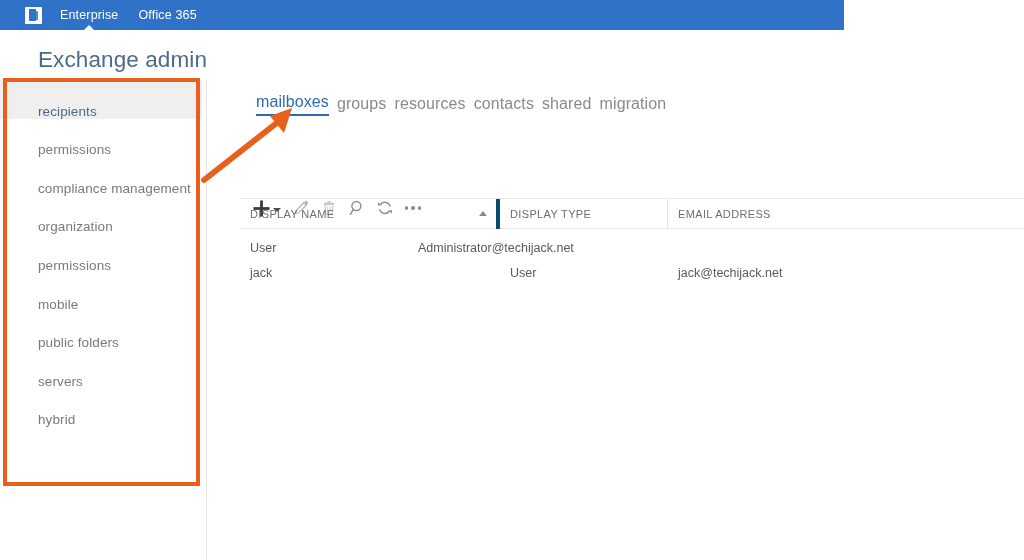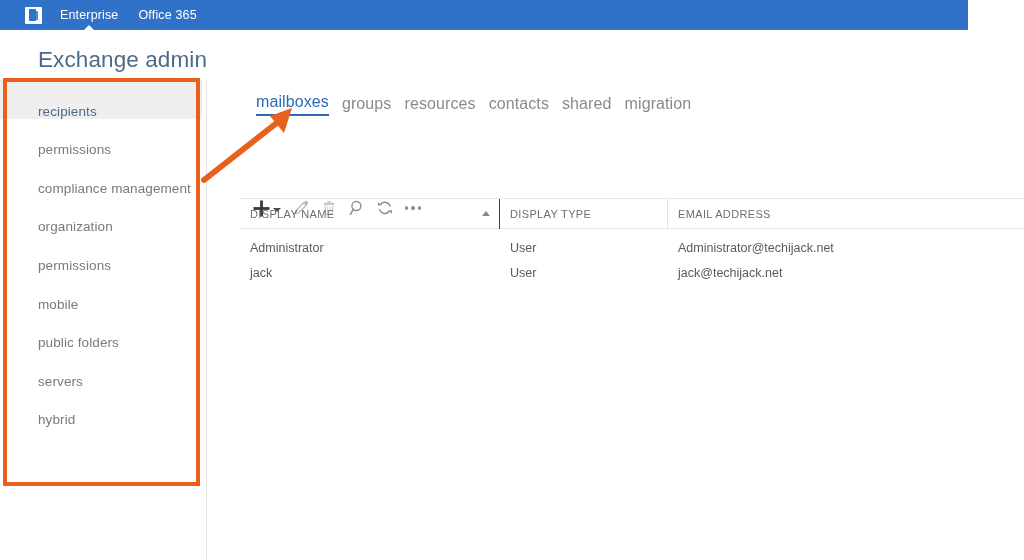--- a/index.html
+++ b/index.html
@@ -15,21 +15,21 @@
     background: #ffffff;
     color: #333333;
     position: relative;
     -webkit-font-smoothing: antialiased;
   }
 
   
   .suite-bar {
     position: absolute;
     top: 0; left: 0;
-    width: 968px;
+    width: 844px;
     height: 30px;
     background: #2f72c8;
     display: flex;
     align-items: center;
   }
 
   .waffle-wrap {
     width: 30px;
     height: 30px;
     display: flex;
@@ -131,21 +131,21 @@
     height: 530px;
     background: #ffffff;
   }
 
   .tabs {
     position: absolute;
     left: 48px;
     top: 63px;
     display: flex;
     align-items: flex-end;
-    gap: 13px;
+    gap: 8px;
   }
 
   .tab {
     font-size: 16px;
     color: #8a8a8a;
     letter-spacing: 0.1px;
     padding-bottom: 3px;
     white-space: nowrap;
   }
   .tab.active {
@@ -225,21 +225,21 @@
     font-size: 11px;
     color: #6e6e6e;
     letter-spacing: 0.35px;
     padding-left: 10px;
     height: 30px;
     display: flex;
     align-items: center;
     position: relative;
     white-space: nowrap;
   }
-  .th.c1 { width: 260px; border-right: 1px solid #0c4a6e; }
+  .th.c1 { width: 260px; border-right: 4px solid #0c4a6e; }
   .th.c2 { width: 168px; border-right: 1px solid #e4e4e4; }
   .th.c3 { flex: 1; }
 
   .sort-arrow {
     position: absolute;
     right: 9px;
     width: 0; height: 0;
     border-left: 4px solid transparent;
     border-right: 4px solid transparent;
     border-bottom: 5px solid #8b8b8b;
@@ -421,21 +421,20 @@
       </div>
       <div class="th c2">
         <span>DISPLAY TYPE</span>
       </div>
       <div class="th c3">
         <span>EMAIL ADDRESS</span>
       </div>
     </div>
 
     <div class="trow first">
-      <div class="td c1">Administrator</div>
       <div class="td c2">User</div>
       <div class="td c3">Administrator@techijack.net</div>
     </div>
 
     <div class="trow">
       <div class="td c1">jack</div>
       <div class="td c2">User</div>
       <div class="td c3">jack@techijack.net</div>
     </div>
   </div>

